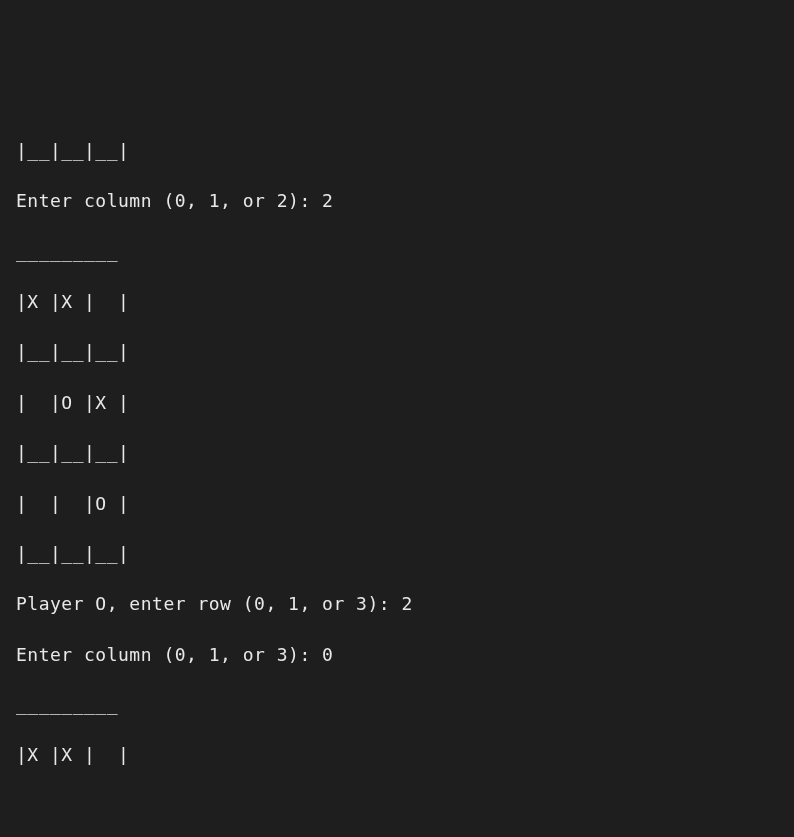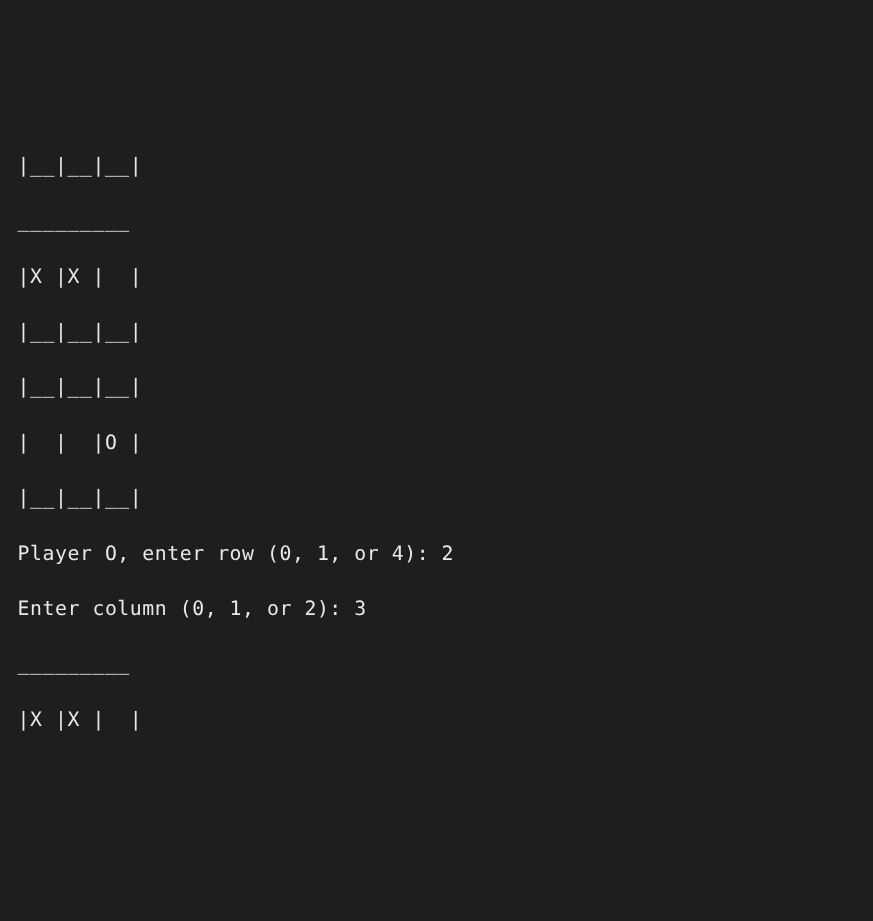--- a/index.html
+++ b/index.html
@@ -27,28 +27,30 @@
       display: block;
     }
   </style>
 </head>
 <body>
 
 
 
 <div class="terminal-output">
 <span class="line">|__|__|__|</span>
+<span class="line">Enter column (0, 1, or 2): 2</span>
 <span class="line">_________</span>
 <span class="line">|X |X |  |</span>
 <span class="line">|__|__|__|</span>
+<span class="line">|  |O |X |</span>
 <span class="line">|__|__|__|</span>
 <span class="line">|  |  |O |</span>
 <span class="line">|__|__|__|</span>
-<span class="line">Player O, enter row (0, 1, or 4): 2</span>
-<span class="line">Enter column (0, 1, or 2): 3</span>
+<span class="line">Player O, enter row (0, 1, or 3): 2</span>
+<span class="line">Enter column (0, 1, or 3): 0</span>
 <span class="line">_________</span>
 <span class="line">|X |X |  |</span>
 
 
 
 
 
 
 
 

